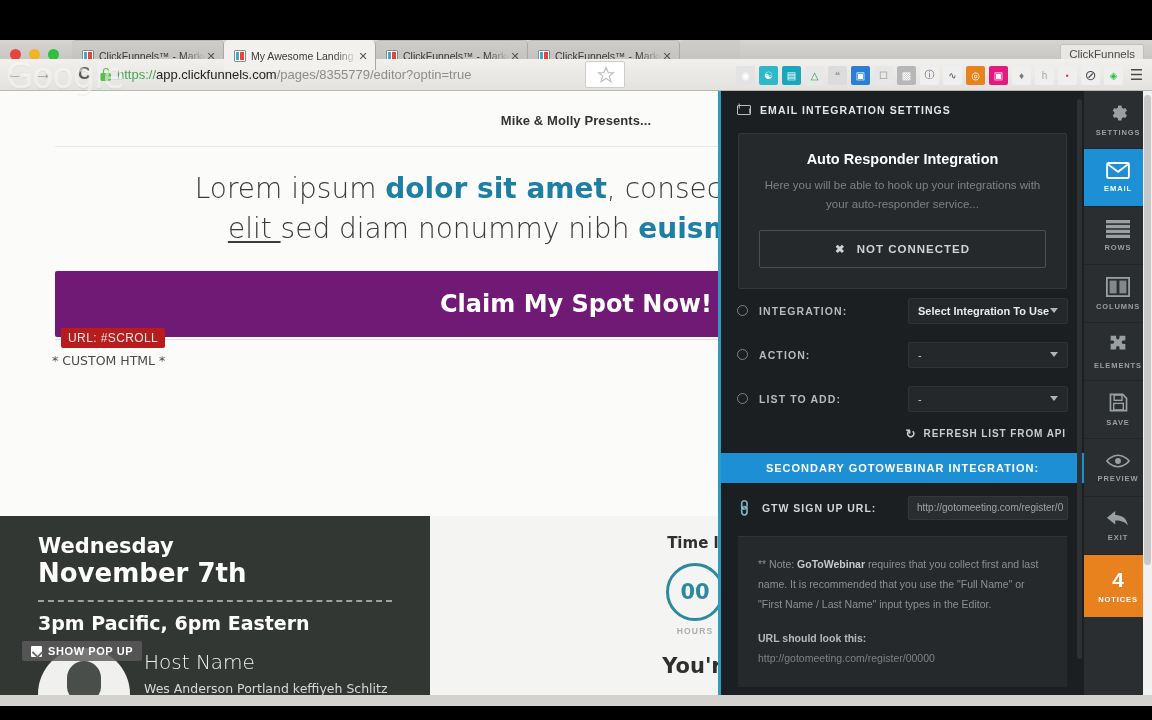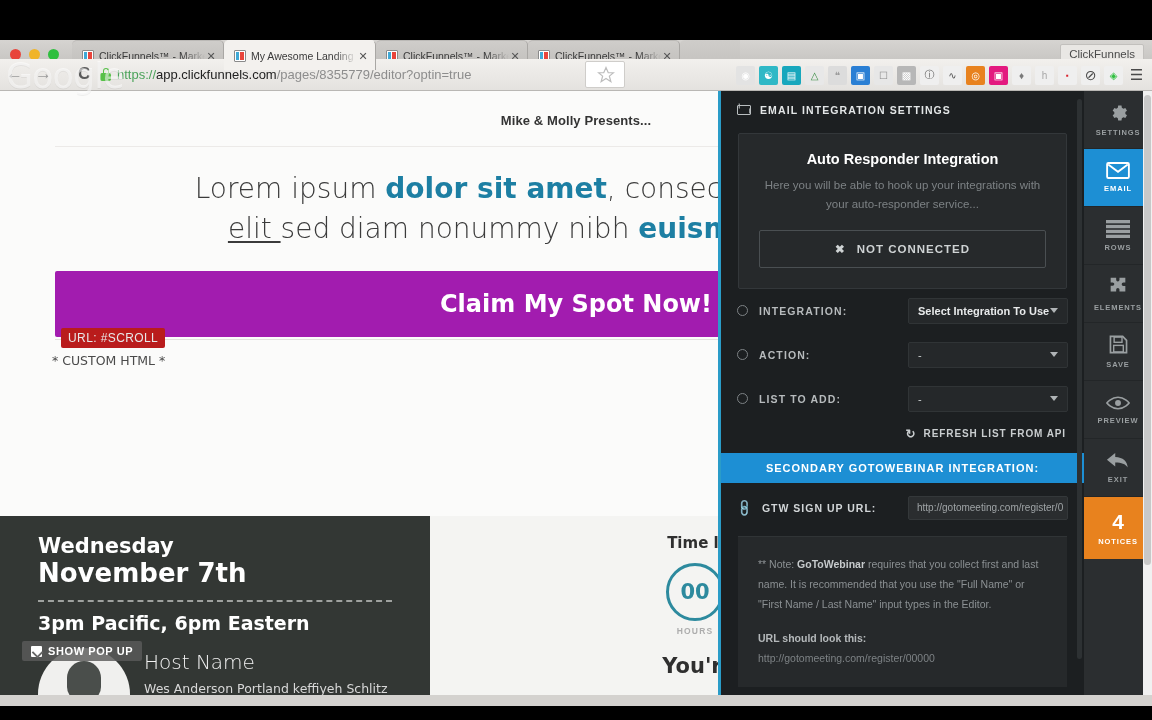--- a/index.html
+++ b/index.html
@@ -92,21 +92,21 @@
     margin:22px 50px 0; text-align:center;
     font-size:28px; line-height:1.42; color:#3b3b3b; font-weight:300;
     font-family:"DejaVu Sans", sans-serif;
     white-space:nowrap;
   }
   .lp-headline b { color:#1d7fa3; font-weight:bold; }
   .lp-headline u { text-decoration:underline; text-underline-offset:3px; }
 
   .cta-wrap { position:relative; margin:22px 55px 0; }
   .cta {
-    background:#a21caf; color:#fff; text-align:center;
+    background:#701a75; color:#fff; text-align:center;
     font-size:24px; font-weight:bold; padding:19px 10px;
     font-family:"DejaVu Sans", sans-serif;
     border-radius:2px;
   }
   .url-badge {
     position:absolute; left:6px; top:57px;
     background:#b91c1c; color:#e8e8e8; font-size:12px; letter-spacing:.4px;
     padding:3px 7px; border-radius:2px; white-space:nowrap;
   }
   .cta-underline { margin:2px 55px 0; border-bottom:1px solid #e2e0dd; }
@@ -463,20 +463,28 @@
         <div class="rail-item">
           <svg width="24" height="18" viewBox="0 0 24 18">
             <rect y="0" width="24" height="3.3" fill="currentColor"></rect>
             <rect y="4.9" width="24" height="3.3" fill="currentColor"></rect>
             <rect y="9.8" width="24" height="3.3" fill="currentColor"></rect>
             <rect y="14.7" width="24" height="3.3" fill="currentColor"></rect>
           </svg>
           <span class="lbl">ROWS</span>
         </div>
 
+        <div class="rail-item">
+          <svg width="24" height="20" viewBox="0 0 24 20">
+            <rect x="0.9" y="0.9" width="22.2" height="18.2" fill="none" stroke="currentColor" stroke-width="1.8"></rect>
+            <rect x="3.6" y="3.6" width="7" height="12.8" fill="currentColor" opacity=".8"></rect>
+            <rect x="13.4" y="3.6" width="7" height="12.8" fill="currentColor" opacity=".8"></rect>
+          </svg>
+          <span class="lbl">COLUMNS</span>
+        </div>
 
         <div class="rail-item">
           <svg width="22" height="22" viewBox="0 0 24 24">
             <path fill="currentColor" d="M10 2v2.2a1.8 1.8 0 103.6 0V2H20v5.2h-2.2a1.8 1.8 0 100 3.6H20V17h-6.4v-2.2a1.8 1.8 0 10-3.6 0V17H4v-6.4h2.2a1.8 1.8 0 100-3.6H4V2z"></path>
           </svg>
           <span class="lbl">ELEMENTS</span>
         </div>
 
         <div class="rail-item">
           <svg width="21" height="21" viewBox="0 0 24 24">

